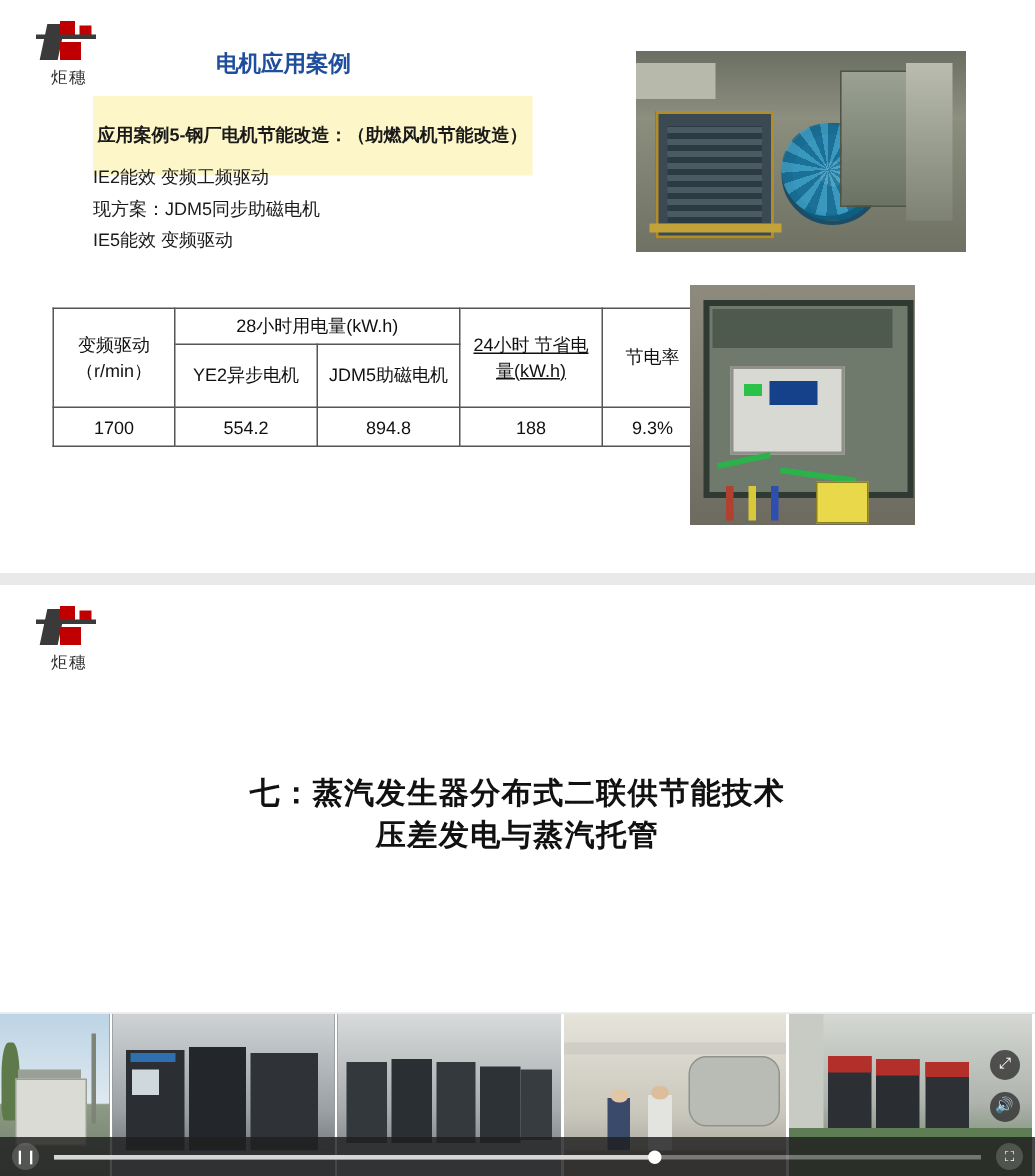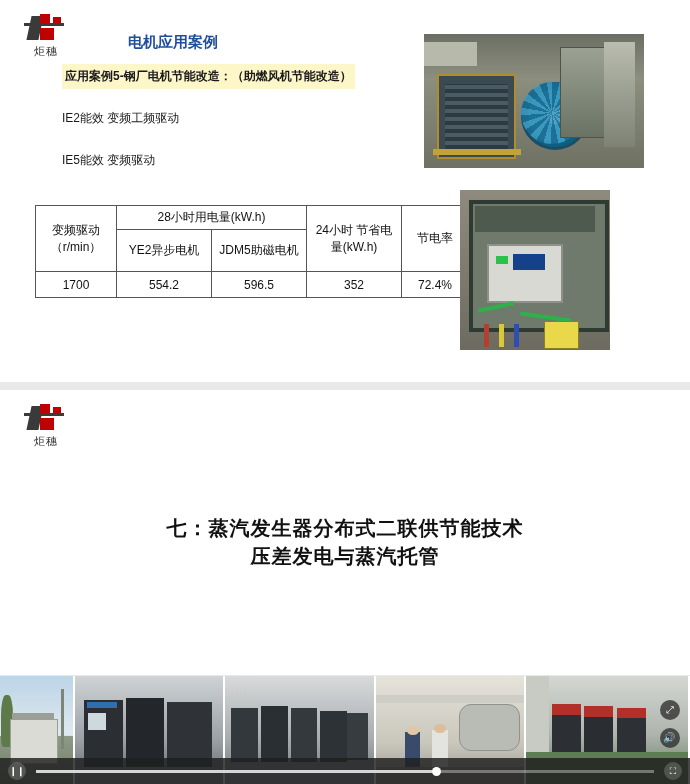--- a/index.html
+++ b/index.html
@@ -76,31 +76,31 @@
     letter-spacing: 1px;
     margin-top: 2px;
   }
 
   .slide-title {
     position: absolute;
     font-size: 15px;
     font-weight: bold;
     color: #1f4e9c;
   }
-  #s1-title { left: 128px; top: 33px; }
+  #s1-title { left: 144px; top: 33px; }
 
   .case-head {
     position: absolute;
     left: 62px;
     top: 64px;
     font-size: 12px;
     font-weight: bold;
     color: #1a1a1a;
     background: #fdf6c8;
-    padding: 4px 3px;
+    padding: 18px 3px;
   }
   .body-line {
     position: absolute;
     font-size: 12px;
     color: #1a1a1a;
     white-space: nowrap;
   }
   #l1 { left: 62px; top: 89px; }
   #l2 { left: 62px; top: 110px; }
   #l3 { left: 62px; top: 131px; }
@@ -118,21 +118,21 @@
   table.data td, table.data th {
     border: 1px solid #555;
     text-align: center;
     vertical-align: middle;
     font-weight: normal;
     padding: 3px 6px;
   }
   .col-speed { width: 68px; }
   .col-ye2 { width: 82px; }
   .col-jdm { width: 82px; }
-  .col-save { width: 82px; }
+  .col-save { width: 82px; text-decoration: underline; }
   .col-rate { width: 54px; }
   .row-h { height: 22px; }
   .row-h2 { height: 42px; }
   .row-val { height: 26px; }
 
   
   .photo {
     position: absolute;
     overflow: hidden;
     background: #555;
@@ -329,43 +329,44 @@
           <div class="b5"></div>
       </div>
       <div class="name">炬穗</div>
     </div>
 
     <div class="slide-title" id="s1-title">电机应用案例</div>
 
     <div class="case-head">应用案例5-钢厂电机节能改造：（助燃风机节能改造）</div>
 
     <div class="body-line" id="l2">IE2能效  变频工频驱动</div>
+    <div class="body-line" id="l3">现方案：JDM5同步助磁电机</div>
     <div class="body-line" id="l4">IE5能效  变频驱动</div>
 
     <table class="data">
       <tbody>
           <tr class="row-h">
         <td class="col-speed" rowspan="2">
           <div>变频驱动</div>
           <div>（r/min）</div>
         </td>
         <td colspan="2">28小时用电量(kW.h)</td>
         <td class="col-save" rowspan="2">24小时 节省电量(kW.h)</td>
         <td class="col-rate" rowspan="2">节电率</td>
       </tr>
       <tr class="row-h2">
         <td class="col-ye2">YE2异步电机</td>
         <td class="col-jdm">JDM5助磁电机</td>
       </tr>
       <tr class="row-val">
         <td>1700</td>
         <td>554.2</td>
-        <td>596.5</td>
-        <td>352</td>
-        <td>72.4%</td>
+        <td>894.8</td>
+        <td>188</td>
+        <td>9.3%</td>
       </tr>
     </tbody>
       </table>
 
     <div class="photo" id="p1">
       <div class="sky"></div>
         <div class="floor"></div>
       <div class="duct"></div>
       <div class="cab">
           <div class="grid"></div>

